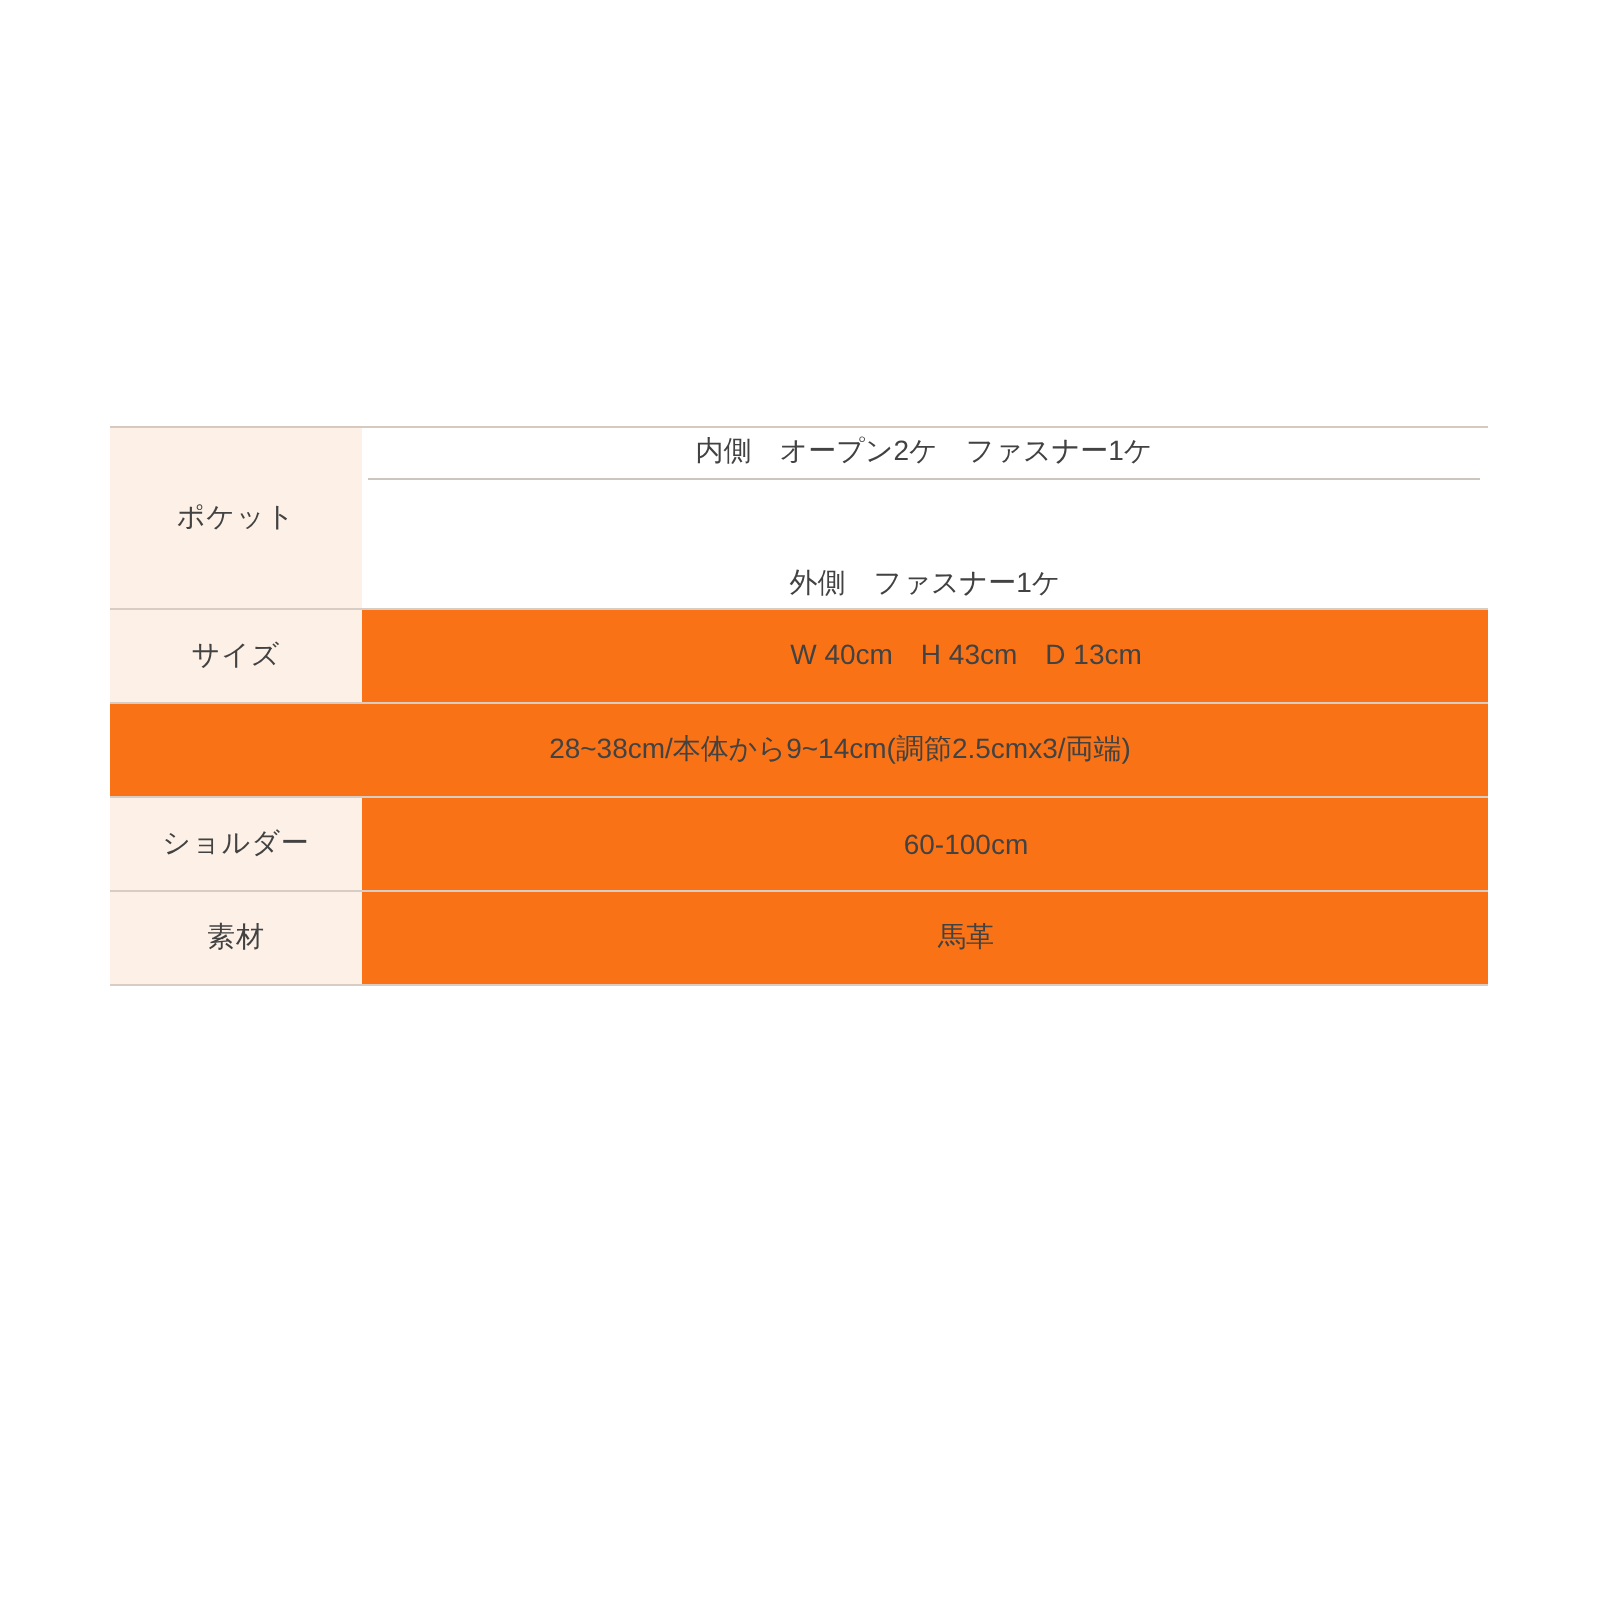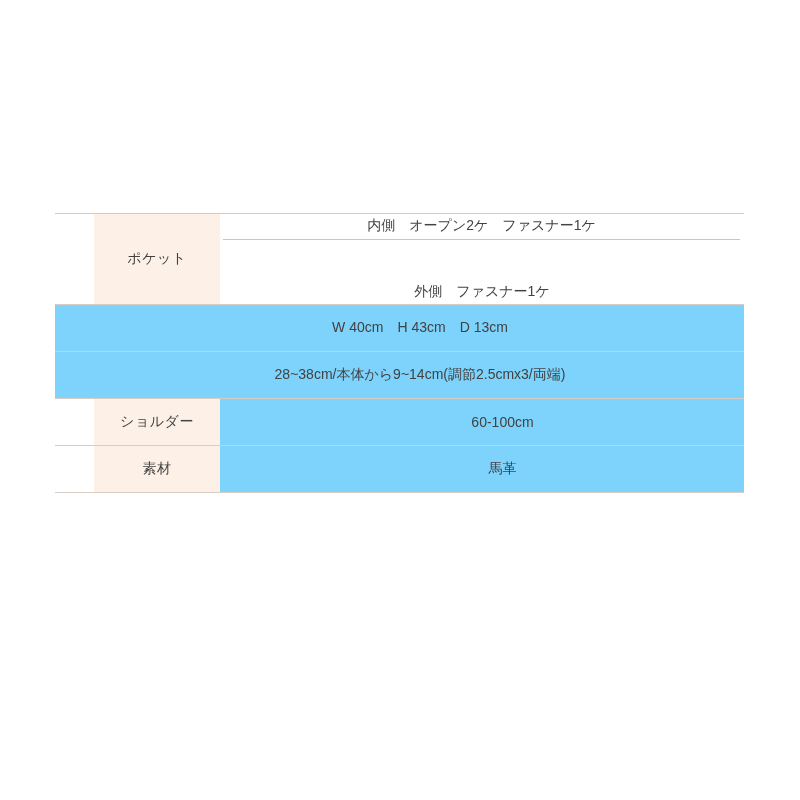--- a/index.html
+++ b/index.html
@@ -38,29 +38,28 @@
   }
   .label-cell {
     width: 126px;
     flex: 0 0 126px;
     background: #fcf0e7;
     display: flex;
     align-items: center;
     justify-content: center;
     text-align: center;
     letter-spacing: 0.5px;
-    margin-left: 39px;
   }
   .value-cell {
     flex: 1;
     display: flex;
     align-items: center;
     justify-content: center;
     text-align: center;
-    background: #7dd3fc;
+    background: #f97316;
     padding-left: 41px;
   }
   .value-stack {
     flex: 1;
     display: flex;
     flex-direction: column;
     background: #ffffff;
     gap: 40px;
   }
   .sub-cell {
@@ -84,20 +83,21 @@
 
     <div class="row pocket-row">
       <div class="label-cell">ポケット</div>
       <div class="value-stack">
         <div class="sub-cell sub-top">内側　オープン2ケ　ファスナー1ケ</div>
         <div class="sub-cell">外側　ファスナー1ケ</div>
       </div>
     </div>
 
     <div class="row">
+      <div class="label-cell">サイズ</div>
       <div class="value-cell">W 40cm　H 43cm　D 13cm</div>
     </div>
 
     <div class="row">
       <div class="value-cell">28~38cm/本体から9~14cm(調節2.5cmx3/両端)</div>
     </div>
 
     <div class="row">
       <div class="label-cell">ショルダー</div>
       <div class="value-cell">60-100cm</div>

